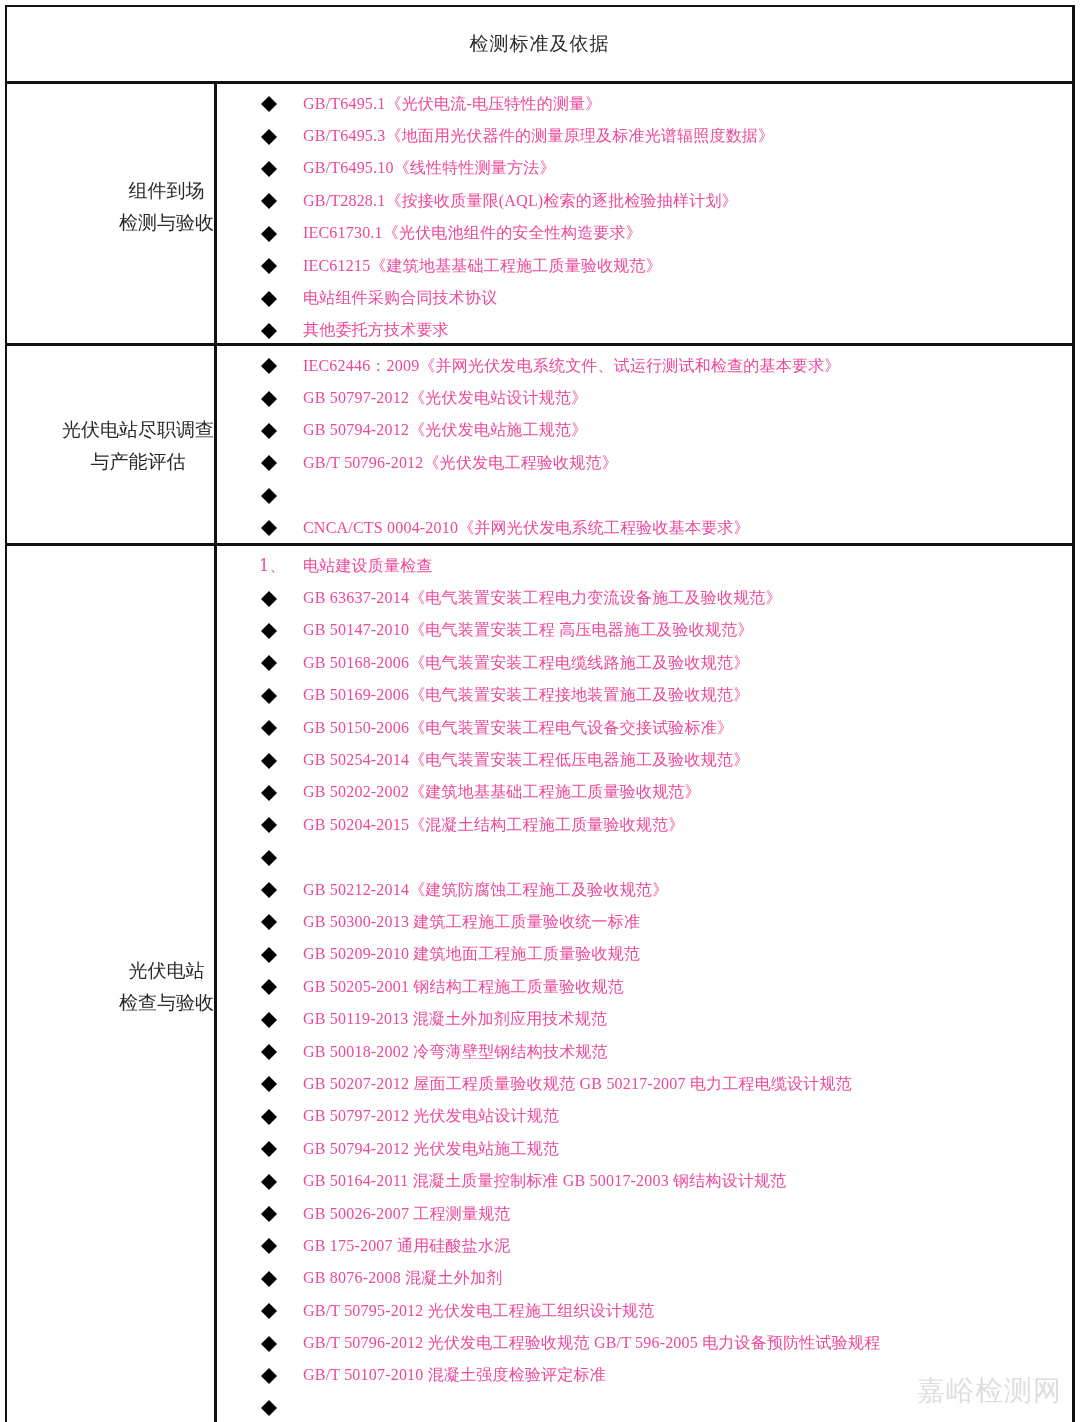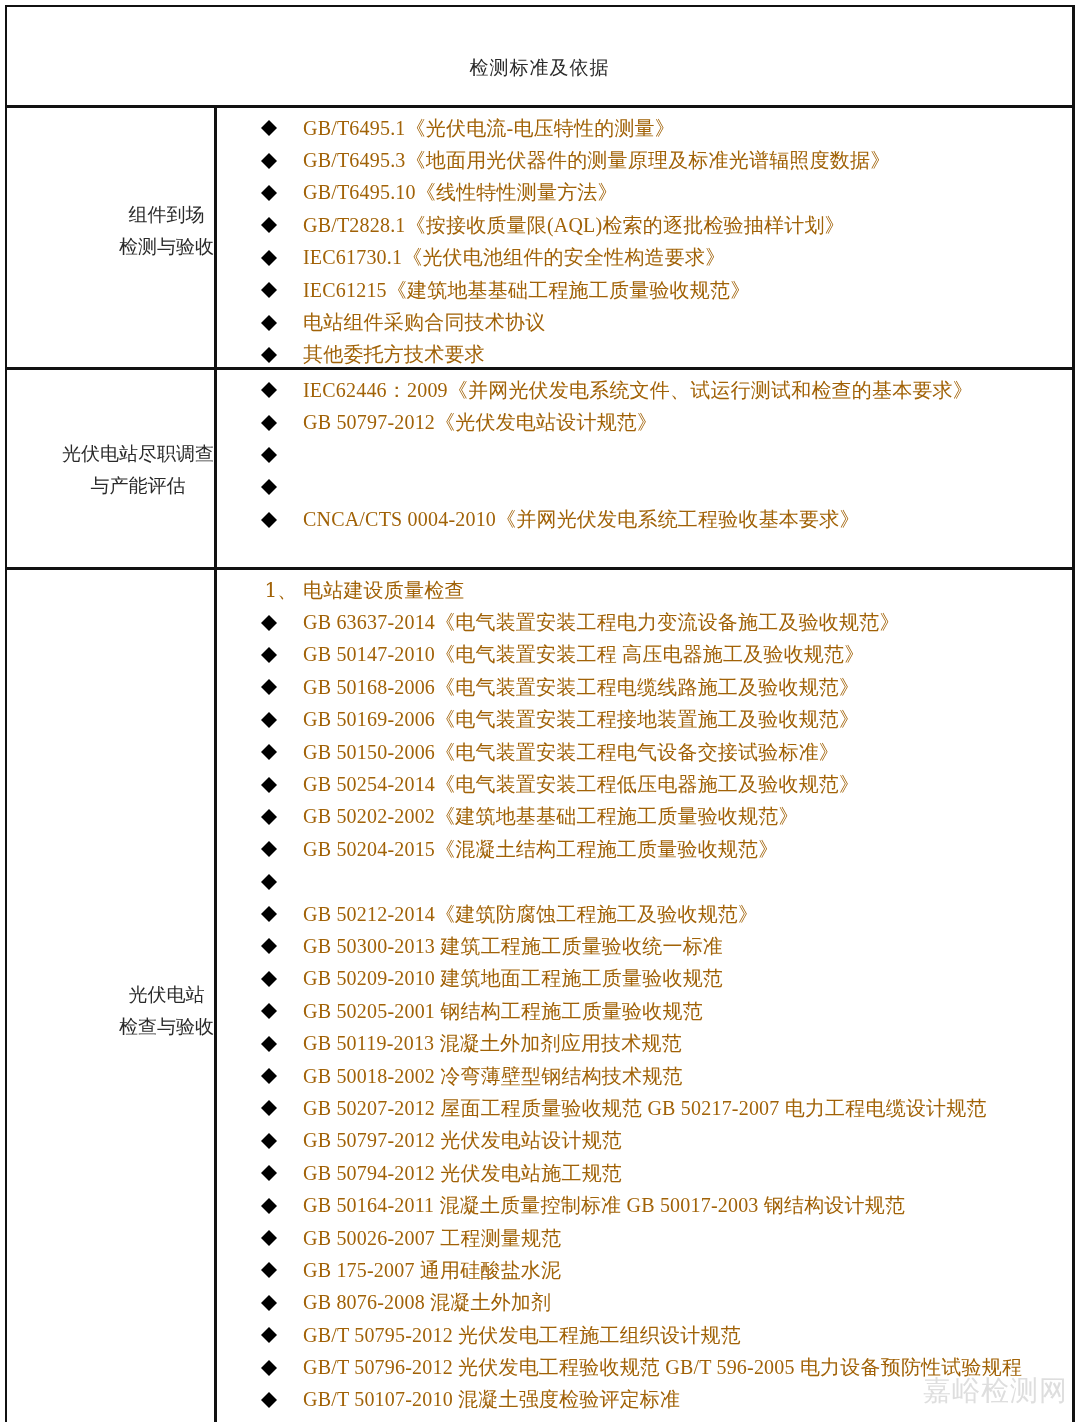--- a/index.html
+++ b/index.html
@@ -27,21 +27,20 @@
     }
     .table-header {
       height: 74px;
       border-bottom: 3px solid #111;
       display: flex;
       align-items: center;
       justify-content: center;
       font-size: 19px;
       color: #2a2a2a;
       letter-spacing: 1px;
-      margin-top: 24px;
     }
     .section-row {
       display: flex;
       border-bottom: 3px solid #111;
       box-sizing: border-box;
     }
     .section-row:last-child {
       border-bottom: none;
     }
     .section-label {
@@ -64,24 +63,23 @@
     .section-items {
       flex: 1;
       padding: 4px 0 2px 0;
       box-sizing: border-box;
     }
     .item {
       display: flex;
       align-items: center;
       height: 32.4px;
       white-space: nowrap;
-      font-size: 20px;
-      color: #a16207;
+      font-size: 16px;
+      color: #ec4899;
       letter-spacing: 0.2px;
-      text-align: center;
     }
     .bullet {
       width: 18px;
       height: 18px;
       margin-left: 43px;
       margin-right: 25px;
       display: inline-flex;
       align-items: center;
       justify-content: center;
       flex: 0 0 18px;
@@ -90,21 +88,21 @@
     .numbered-prefix {
       margin-left: 42px;
       width: 44px;
       flex: 0 0 44px;
     }
     .item-text {
       font-family: "Liberation Serif", "DejaVu Serif", serif;
     }
     .watermark {
       position: absolute;
-      right: 12px;
+      right: 18px;
       bottom: 12px;
       font-size: 28px;
       color: rgba(160,160,160,0.35);
       letter-spacing: 1px;
       font-family: "DejaVu Sans", sans-serif;
       pointer-events: none;
     }
   </style>
 </head>
 <body>
@@ -210,20 +208,29 @@
             </svg>
           </span>
           <span class="item-text">GB 50797-2012《光伏发电站设计规范》</span>
         </div>
       <div class="item">
           <span class="bullet">
             <svg width="18" height="18" viewBox="0 0 18 18">
               <polygon points="9,1 17,9 9,17 1,9" fill="#000"></polygon>
             </svg>
           </span>
+          <span class="item-text">GB 50794-2012《光伏发电站施工规范》</span>
+        </div>
+      <div class="item">
+          <span class="bullet">
+            <svg width="18" height="18" viewBox="0 0 18 18">
+              <polygon points="9,1 17,9 9,17 1,9" fill="#000"></polygon>
+            </svg>
+          </span>
+          <span class="item-text">GB/T 50796-2012《光伏发电工程验收规范》</span>
         </div>
       <div class="item">
           <span class="bullet">
             <svg width="18" height="18" viewBox="0 0 18 18">
               <polygon points="9,1 17,9 9,17 1,9" fill="#000"></polygon>
             </svg>
           </span>
         </div>
       <div class="item">
           <span class="bullet">

